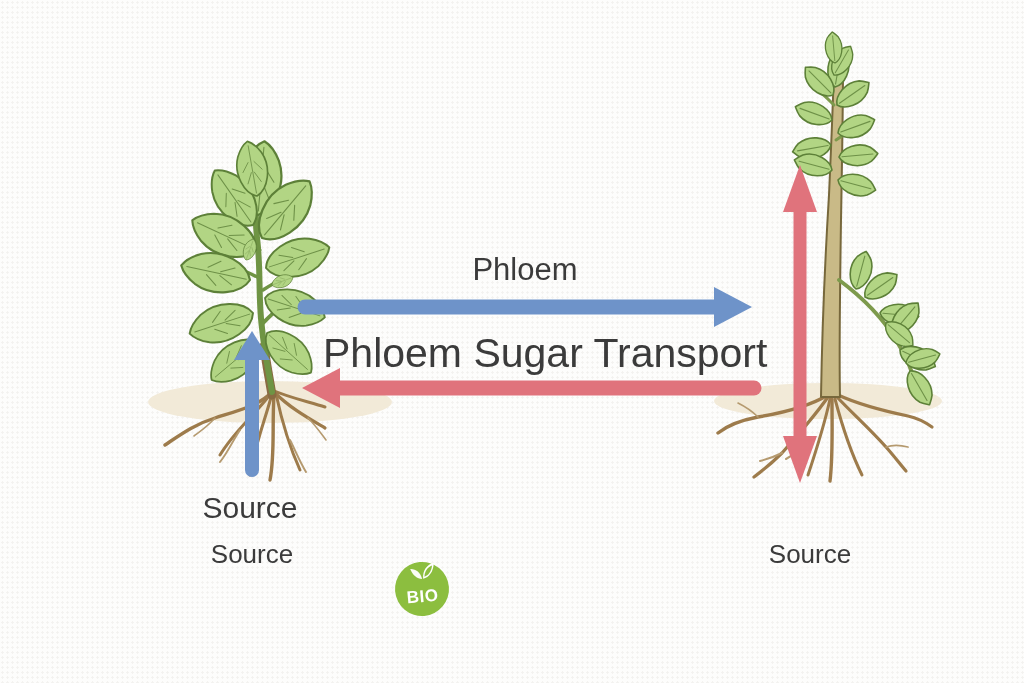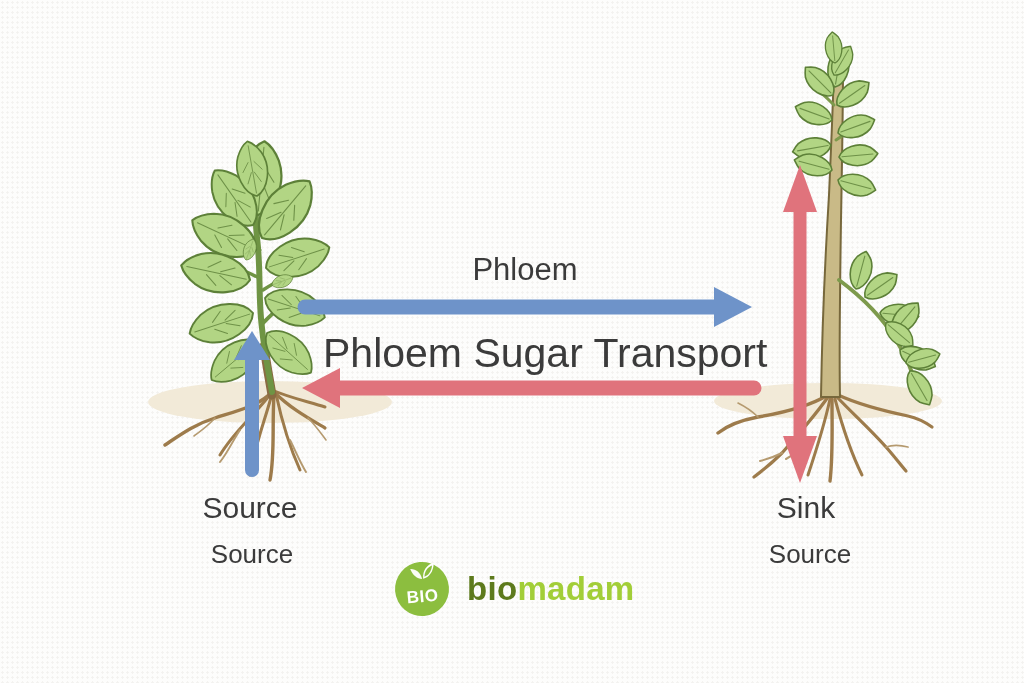--- a/index.html
+++ b/index.html
@@ -173,28 +173,26 @@
       <line class="stroke-red" x1="800" y1="208" x2="800" y2="440" stroke-width="13"></line>
       <polygon class="fill-red" points="783,212 800,165 817,212"></polygon>
       <polygon class="fill-red" points="783,436 800,483 817,436"></polygon>
     </g>
   </svg>
 
   <div class="lbl phloem-lbl">Phloem</div>
   <div class="lbl transport-lbl">Phloem Sugar Transport</div>
   <div class="lbl left-primary">Source</div>
   <div class="lbl left-secondary">Source</div>
-  <div class="lbl right-primary">Sink</div>
   <div class="lbl right-secondary">Source</div>
 
   <div class="brand">
     <div class="brand-badge">
       <svg class="badge-leaf" width="24" height="16" viewBox="0 0 24 16">
         <path d="M11,15 C10,8 5,4 0,4 C2,11 6,14 11,15 Z" fill="#ffffff" opacity="0.95"></path>
         <path d="M12,15 C12,7 17,1 24,0 C23,9 18,14 12,15 Z" fill="#ffffff"></path>
         <path d="M13.5,13 C14,8 17.5,3.5 22,2.5 C21,8.5 17.5,12 13.5,13 Z" fill="#8cbe3f"></path>
       </svg>
       <span class="badge-text">BIO</span>
     </div>
-    <div class="brand-name"><span class="brand-bio">bio</span><span class="brand-madam">madam</span></div>
   </div>
 
 </div>
 
 </body></html>

